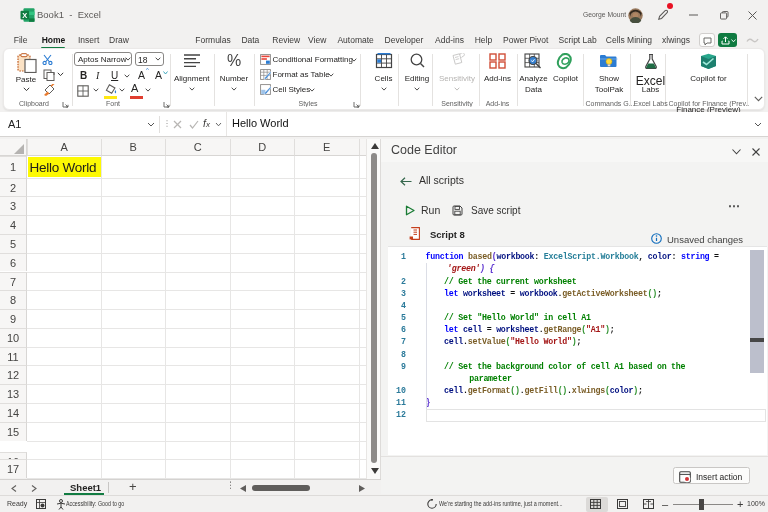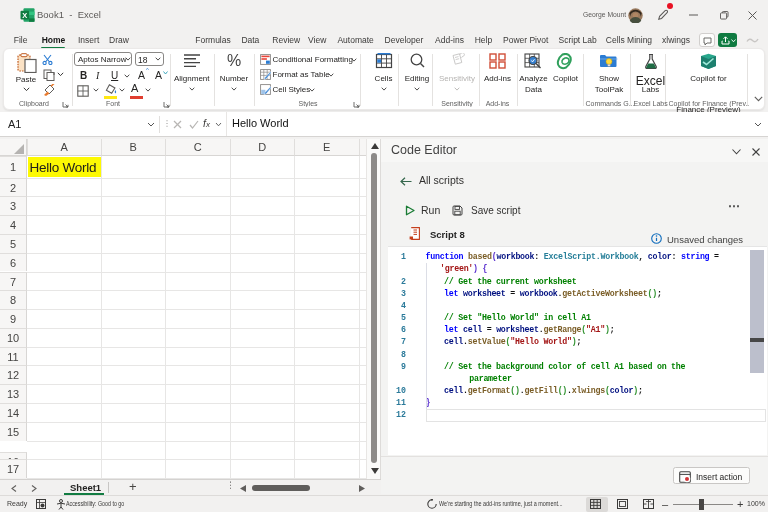--- a/index.html
+++ b/index.html
@@ -507,21 +507,21 @@
       <circle cx="5.5" cy="5.5" r="4.8" fill="none" stroke="#0f6cbd" stroke-width="1.1"></circle>
       <line x1="5.5" y1="4.8" x2="5.5" y2="8" stroke="#0f6cbd" stroke-width="1.2"></line>
       <circle cx="5.5" cy="3" r="0.8" fill="#0f6cbd"></circle>
     </svg>
   <span class="abs" style="left:286px; top:94.5px; font-size:9.5px; color:#424242;">Unsaved changes</span>
 
   <div id="codebox" class="abs">
       <div id="codelines">
         <div class="ln" style="left:-2px; top:4.20px; line-height:12.17px;">1</div>
         <div class="cl" style="left:37.50px; top:4.20px; line-height:12.17px;"><span class="kw">function</span> <span class="fn">based</span><span class="b1">(</span><span class="pm">workbook</span>: <span class="ty">ExcelScript.Workbook</span>, <span class="pm">color</span>: <span class="kw">string</span> =</div>
-        <div class="cl" style="left:52px; top:16.37px; line-height:12.17px;"><span class="st">'green'</span><span class="b1">)</span> <span class="b1">{</span></div>
+        <div class="cl" style="left:59px; top:16.37px; line-height:12.17px;font-style:italic;"><span class="st">'green'</span><span class="b1">)</span> <span class="b1">{</span></div>
         <div class="ln" style="left:-2px; top:28.54px; line-height:12.17px;">2</div>
         <div class="cl" style="left:56.10px; top:28.54px; line-height:12.17px;"><span class="cm">// Get the current worksheet</span></div>
         <div class="ln" style="left:-2px; top:40.71px; line-height:12.17px;">3</div>
         <div class="cl" style="left:56.10px; top:40.71px; line-height:12.17px;"><span class="kw">let</span> <span class="pm">worksheet</span> = <span class="pm">workbook</span>.<span class="fn">getActiveWorksheet</span><span class="b2">()</span>;</div>
         <div class="ln" style="left:-2px; top:52.88px; line-height:12.17px;">4</div>
         <div class="cl" style="left:37.50px; top:52.88px; line-height:12.17px;"></div>
         <div class="ln" style="left:-2px; top:65.05px; line-height:12.17px;">5</div>
         <div class="cl" style="left:56.10px; top:65.05px; line-height:12.17px;"><span class="cm">// Set "Hello World" in cell A1</span></div>
         <div class="ln" style="left:-2px; top:77.22px; line-height:12.17px;">6</div>
         <div class="cl" style="left:56.10px; top:77.22px; line-height:12.17px;"><span class="kw">let</span> <span class="pm">cell</span> = <span class="pm">worksheet</span>.<span class="fn">getRange</span><span class="b2">(</span><span class="st">"A1"</span><span class="b2">)</span>;</div>

